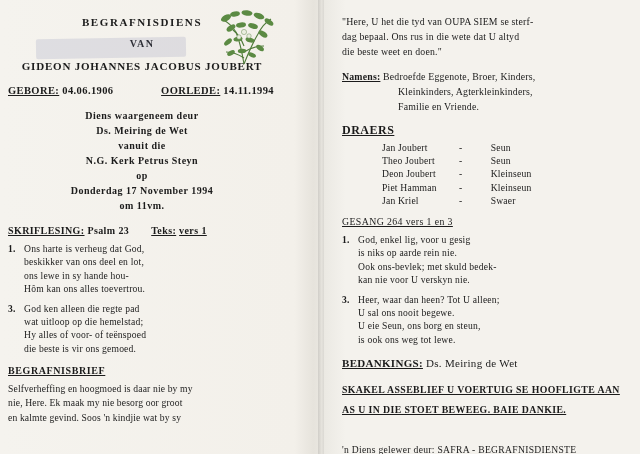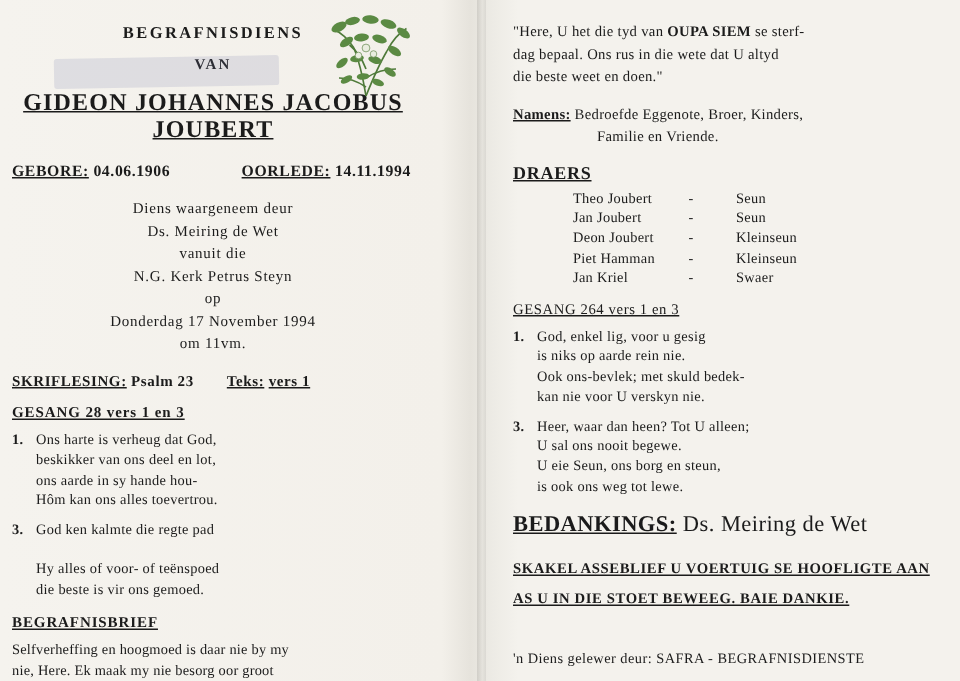--- a/index.html
+++ b/index.html
@@ -55,44 +55,43 @@
     margin: 2px 0 0 0;
   }
   .van {
     font-size: 10px;
     font-weight: bold;
     letter-spacing: 1.4px;
     text-align: center;
     margin: 10px 0 0 0;
   }
   .name {
-    font-size: 16px;
+    font-size: 11px;
     font-weight: bold;
     letter-spacing: 0.8px;
     text-align: center;
-    text-decoration: underline;
     margin: 11px 0 0 0;
   }
   .dates {
     margin: 13px 0 0 0;
     font-size: 10.5px;
     font-weight: bold;
     letter-spacing: 0.4px;
     display: flex;
     justify-content: space-between;
     padding: 0 2px 0 0;
     text-align: right;
   }
   .dates .lbl { text-decoration: underline; }
   .diens {
     margin-top: 12px;
     text-align: center;
     font-size: 10px;
     line-height: 15px;
-    font-weight: normal;
+    font-weight: bold;
     letter-spacing: 0.5px;
   }
   .skrif {
     margin-top: 12px;
     font-size: 10px;
     font-weight: bold;
     letter-spacing: 0.4px;
     display: flex;
     gap: 22px;
   }
@@ -129,21 +128,21 @@
   }
   .para .ind { display: block; }
 
   
   .quote {
     font-size: 9.8px;
     line-height: 15px;
     letter-spacing: 0.2px;
   }
   .quote .ln { display: block; }
-  .oupa { font-weight: bold; text-align: center; }
+  .oupa { font-weight: normal; text-align: center; }
   .namens {
     margin-top: 10px;
     font-size: 9.8px;
     line-height: 15px;
     letter-spacing: 0.2px;
   }
   .namens .lbl {
     font-weight: bold;
     text-decoration: underline;
   }
@@ -170,21 +169,21 @@
   table.draers-tbl td.rel { padding-left: 6px; }
   .gesang-r {
     margin-top: 9px;
     font-size: 9.8px;
     font-weight: normal;
     text-decoration: underline;
     letter-spacing: 0.4px;
   }
   .bedank {
     margin-top: 11px;
-    font-size: 15px;
+    font-size: 11px;
     letter-spacing: 0.3px;
   }
   .bedank .lbl { font-weight: bold; text-decoration: underline; }
   .skakel {
     margin-top: 11px;
     font-size: 9.8px;
     font-weight: bold;
     letter-spacing: 0.4px;
     line-height: 20px;
   }
@@ -292,35 +291,34 @@
       <span>
         <span class="u">SKRIFLESING:</span>
         <span>Psalm 23</span>
       </span>
       <span>
         <span class="u">Teks:</span>
         <span class="u">vers 1</span>
       </span>
     </div>
 
-    <div class="sectionhead">GESANG 28 vers 1 en 3</div>
 
     <div class="verse">
       <span class="vnum">1.</span><span class="vbody">
         <span class="vline">Ons harte is verheug dat God,</span><br>
         <span class="vline">beskikker van ons deel en lot,</span><br>
-        <span class="vline">ons aarde in sy hande hou-</span><br>
+        <span class="vline">ons lewe in sy hande hou-</span><br>
         <span class="vline">Hôm kan ons alles toevertrou.</span>
       </span>
     </div>
 
     <div class="verse">
       <span class="vnum">3.</span><span class="vbody">
-        <span class="vline">God ken kalmte die regte pad</span><br>
-        <br>
+        <span class="vline">God ken alleen die regte pad</span><br>
+        <span class="vline">wat uitloop op die hemelstad;</span><br>
         <span class="vline">Hy alles of voor- of teënspoed</span><br>
         <span class="vline">die beste is vir ons gemoed.</span>
       </span>
     </div>
 
     <div class="sectionhead">BEGRAFNISBRIEF</div>
 
     <div class="para">
       <span class="ind">Selfverheffing en hoogmoed is daar nie by my</span>
       <span class="ind">nie, Here. Ek maak my nie besorg  oor groot</span>
@@ -333,33 +331,34 @@
 
     <div class="quote">
       <span class="ln"><span>"Here, U het die tyd van </span><span class="oupa">OUPA SIEM</span><span> se sterf-</span></span>
       <span class="ln">dag bepaal. Ons rus in die wete dat U altyd</span>
       <span class="ln">die beste weet en doen."</span>
     </div>
 
     <div class="namens">
       <span class="lbl">Namens:</span>
       <span>Bedroefde Eggenote, Broer, Kinders,</span>
+      <span class="ind2">Kleinkinders, Agterkleinkinders,</span>
       <span class="ind2">Familie en Vriende.</span>
     </div>
 
     <div class="draers">DRAERS</div>
     <table class="draers-tbl">
       <tbody>
           <tr>
-        <td>Theo Joubert</td>
+        <td>Jan Joubert</td>
         <td class="dash">-</td>
         <td class="rel">Seun</td>
       </tr>
       <tr>
-        <td>Jan Joubert</td>
+        <td>Theo Joubert</td>
         <td class="dash">-</td>
         <td class="rel">Seun</td>
       </tr>
       <tr>
         <td>Deon Joubert</td>
         <td class="dash">-</td>
         <td class="rel">Kleinseun</td>
       </tr>
       <tr>
         <td>Piet Hamman</td>

